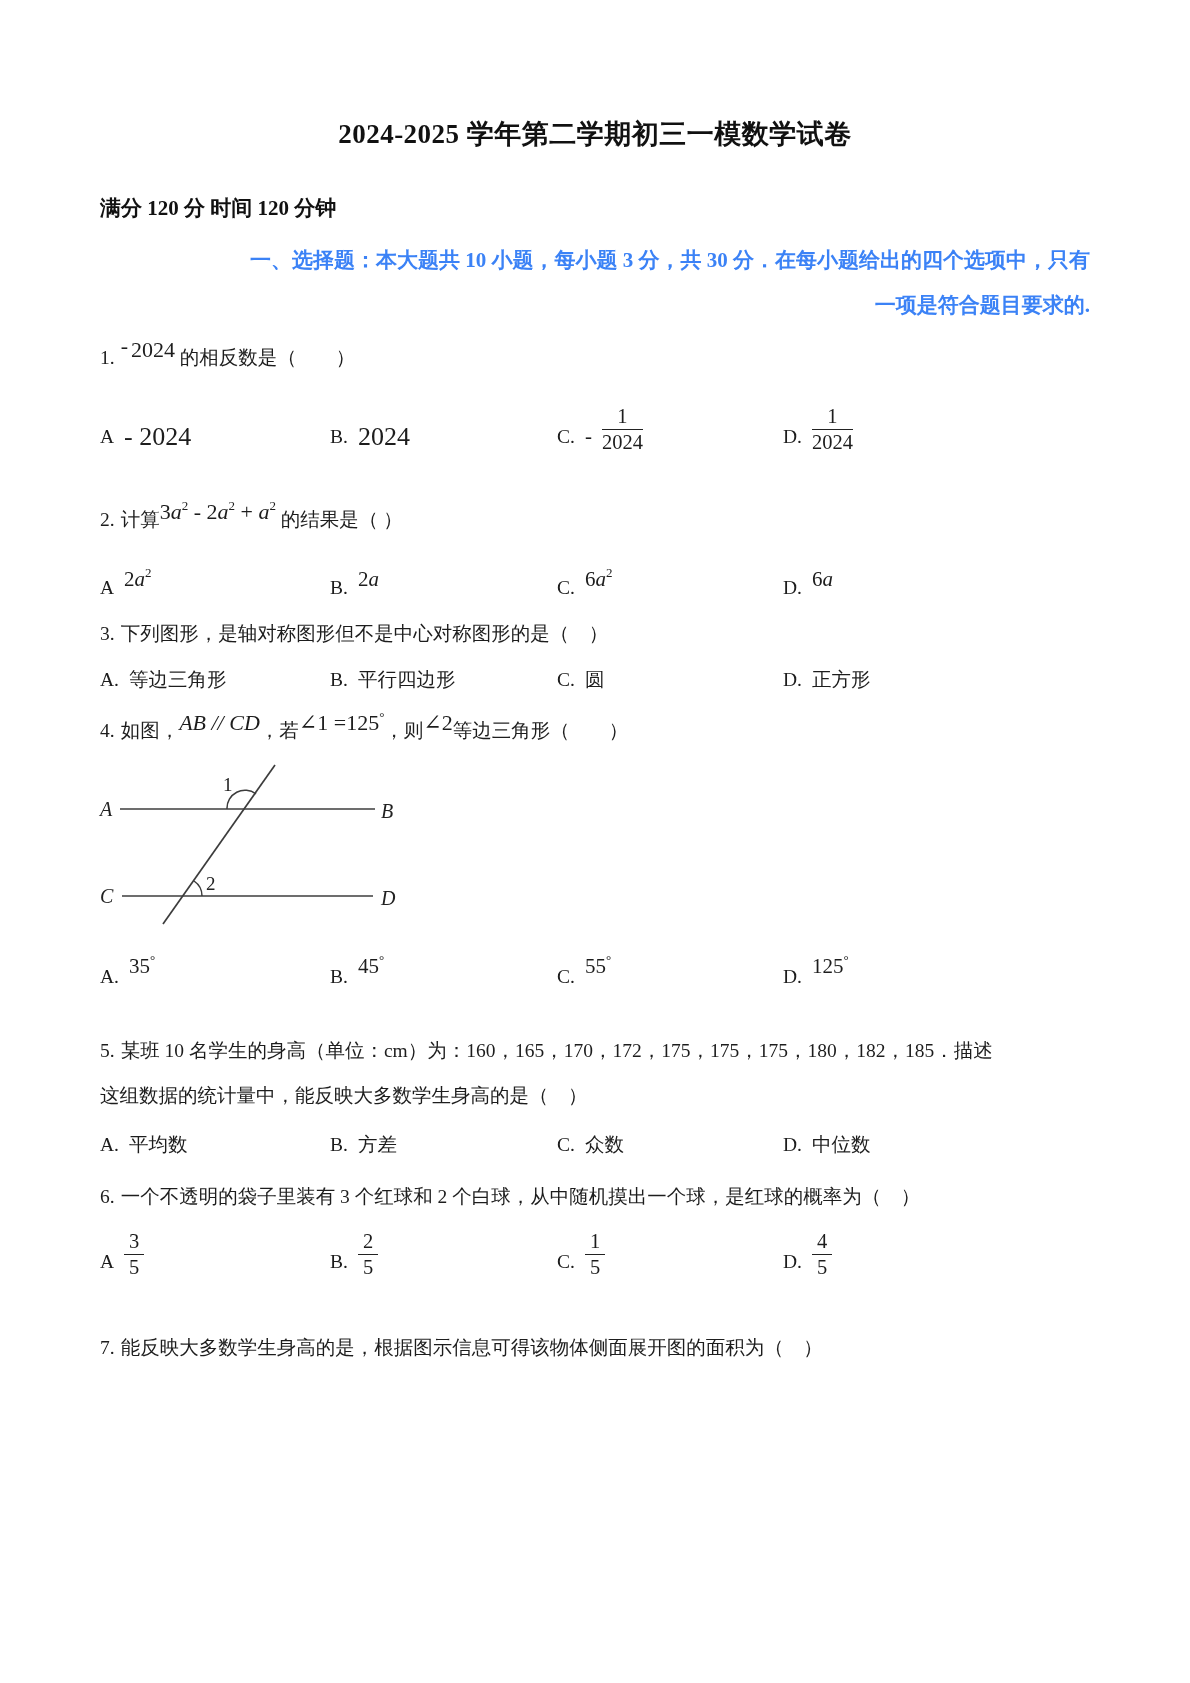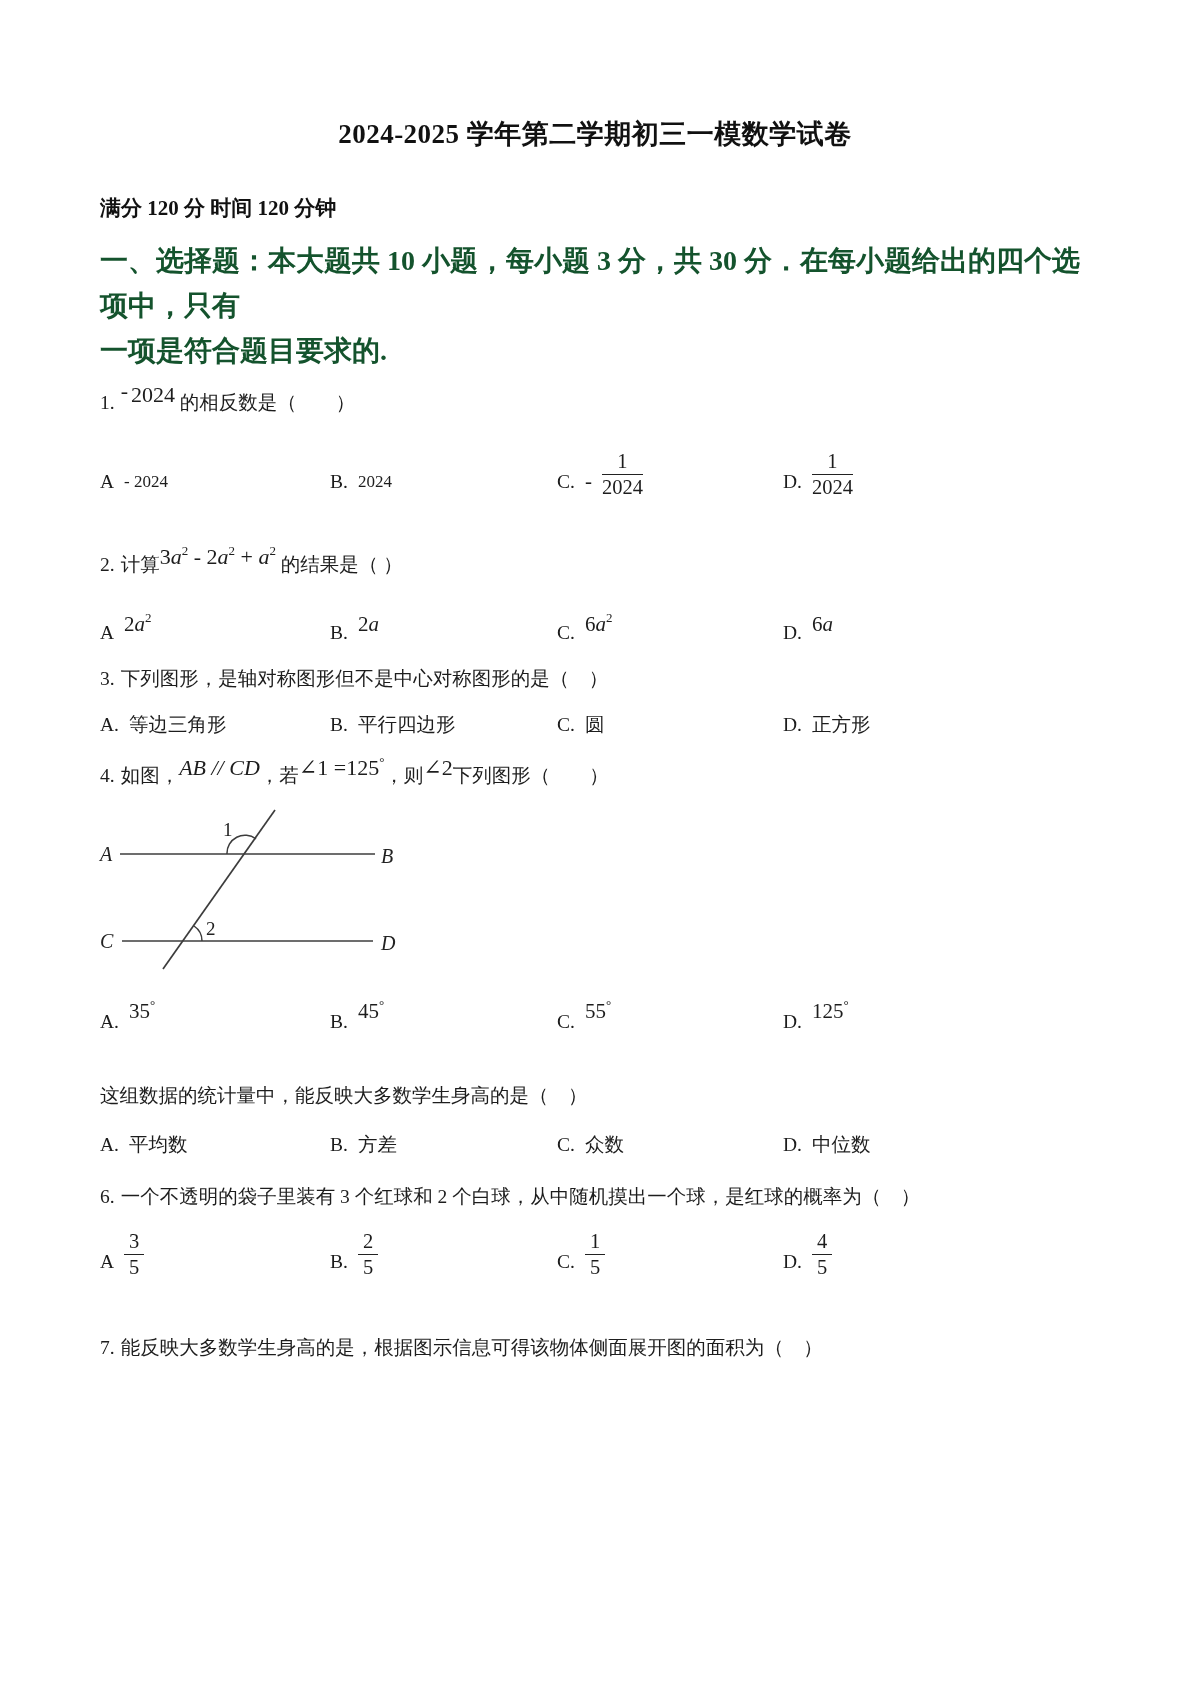--- a/index.html
+++ b/index.html
@@ -11,38 +11,38 @@
   .page{padding:116px 100px 0 100px;position:relative;}
 
   .title{
     margin:0;text-align:center;font-size:27px;font-weight:bold;
     line-height:36px;color:#111;letter-spacing:.5px;
   }
   .subtitle{
     margin-top:42px;text-align:left;font-size:21px;font-weight:bold;color:#111;
   }
   .section-head{
-    margin-top:16px;font-size:28px;font-weight:bold;line-height:45px;color:#14532d;
+    margin-top:16px;font-size:21px;font-weight:bold;line-height:45px;color:#3b82f6;text-align:right;
   }
 
   .qstem{margin-top:12px;font-size:19.5px;line-height:34px;}
   .qno{margin-right:6px;}
   .mraise{font-size:22px;position:relative;top:-7px;white-space:nowrap;text-align:center;}
   .mraise .neg{position:relative;top:-4px;margin-right:3px;}
   .mital{font-style:italic;}
   .mvar{font-style:italic;}
   .msup{font-size:13px;position:relative;top:-9px;line-height:0;}
 
   .opts{
     display:grid;grid-template-columns:230px 227px 226px auto;
     align-items:end;font-size:19.5px;
   }
   .opt{display:flex;align-items:flex-end;gap:10px;line-height:34px;}
   .olabel{white-space:nowrap;}
-  .mnum{font-size:17px;white-space:nowrap;}
+  .mnum{font-size:26px;white-space:nowrap;}
   .raised{font-size:21px;position:relative;top:-9px;white-space:nowrap;}
   .raised-deg{font-size:21px;position:relative;top:-11px;white-space:nowrap;}
 
   .frac{display:inline-block;text-align:center;line-height:1.12;font-size:20.5px;}
   .frac .num{display:block;border-bottom:1.6px solid #222;padding:0 5px 1px;}
   .frac .den{display:block;padding-top:1px;}
   .fsign{align-self:center;position:relative;top:7px;font-size:21px;}
 
   .opts-q1{margin-top:30px;}
   .q2stem{margin-top:48px;}
@@ -145,21 +145,21 @@
       <span class="olabel">C.</span>
       <span>圆</span>
     </div>
     <div class="opt">
       <span class="olabel">D.</span>
       <span>正方形</span>
     </div>
   </div>
 
   <div class="qstem q4stem">
-    <span class="qno">4.</span><span>如图，</span><span class="mraise mital">AB // CD</span><span>，若</span><span class="mraise"><span>∠1 =125</span><span class="msup">°</span></span><span>，则</span><span class="mraise">∠2</span><span>下列图形（　　）</span>
+    <span class="qno">4.</span><span>如图，</span><span class="mraise mital">AB // CD</span><span>，若</span><span class="mraise"><span>∠1 =125</span><span class="msup">°</span></span><span>，则</span><span class="mraise">∠2</span><span>等边三角形（　　）</span>
   </div>
 
   <div class="figure">
     <svg width="310" height="172" viewBox="0 0 310 172">
 
       <line x1="22" y1="49" x2="277" y2="49" stroke="#3c3c3c" stroke-width="1.7"></line>
 
       <line x1="24" y1="136" x2="275" y2="136" stroke="#3c3c3c" stroke-width="1.7"></line>
 
       <line x1="177" y1="5" x2="65" y2="164" stroke="#3c3c3c" stroke-width="1.7"></line>
@@ -189,20 +189,21 @@
       <span class="olabel">C.</span>
       <span class="raised-deg"><span>55</span><span class="msup">°</span></span>
     </div>
     <div class="opt">
       <span class="olabel">D.</span>
       <span class="raised-deg"><span>125</span><span class="msup">°</span></span>
     </div>
   </div>
 
   <div class="qstem q5stem">
+    <div><span class="qno">5.</span><span>某班 10 名学生的身高（单位：cm）为：160，165，170，172，175，175，175，180，182，185．描述</span></div>
     <div>这组数据的统计量中，能反映大多数学生身高的是（　）</div>
   </div>
   <div class="opts opts-q5">
     <div class="opt">
       <span class="olabel">A.</span>
       <span>平均数</span>
     </div>
     <div class="opt">
       <span class="olabel">B.</span>
       <span>方差</span>

